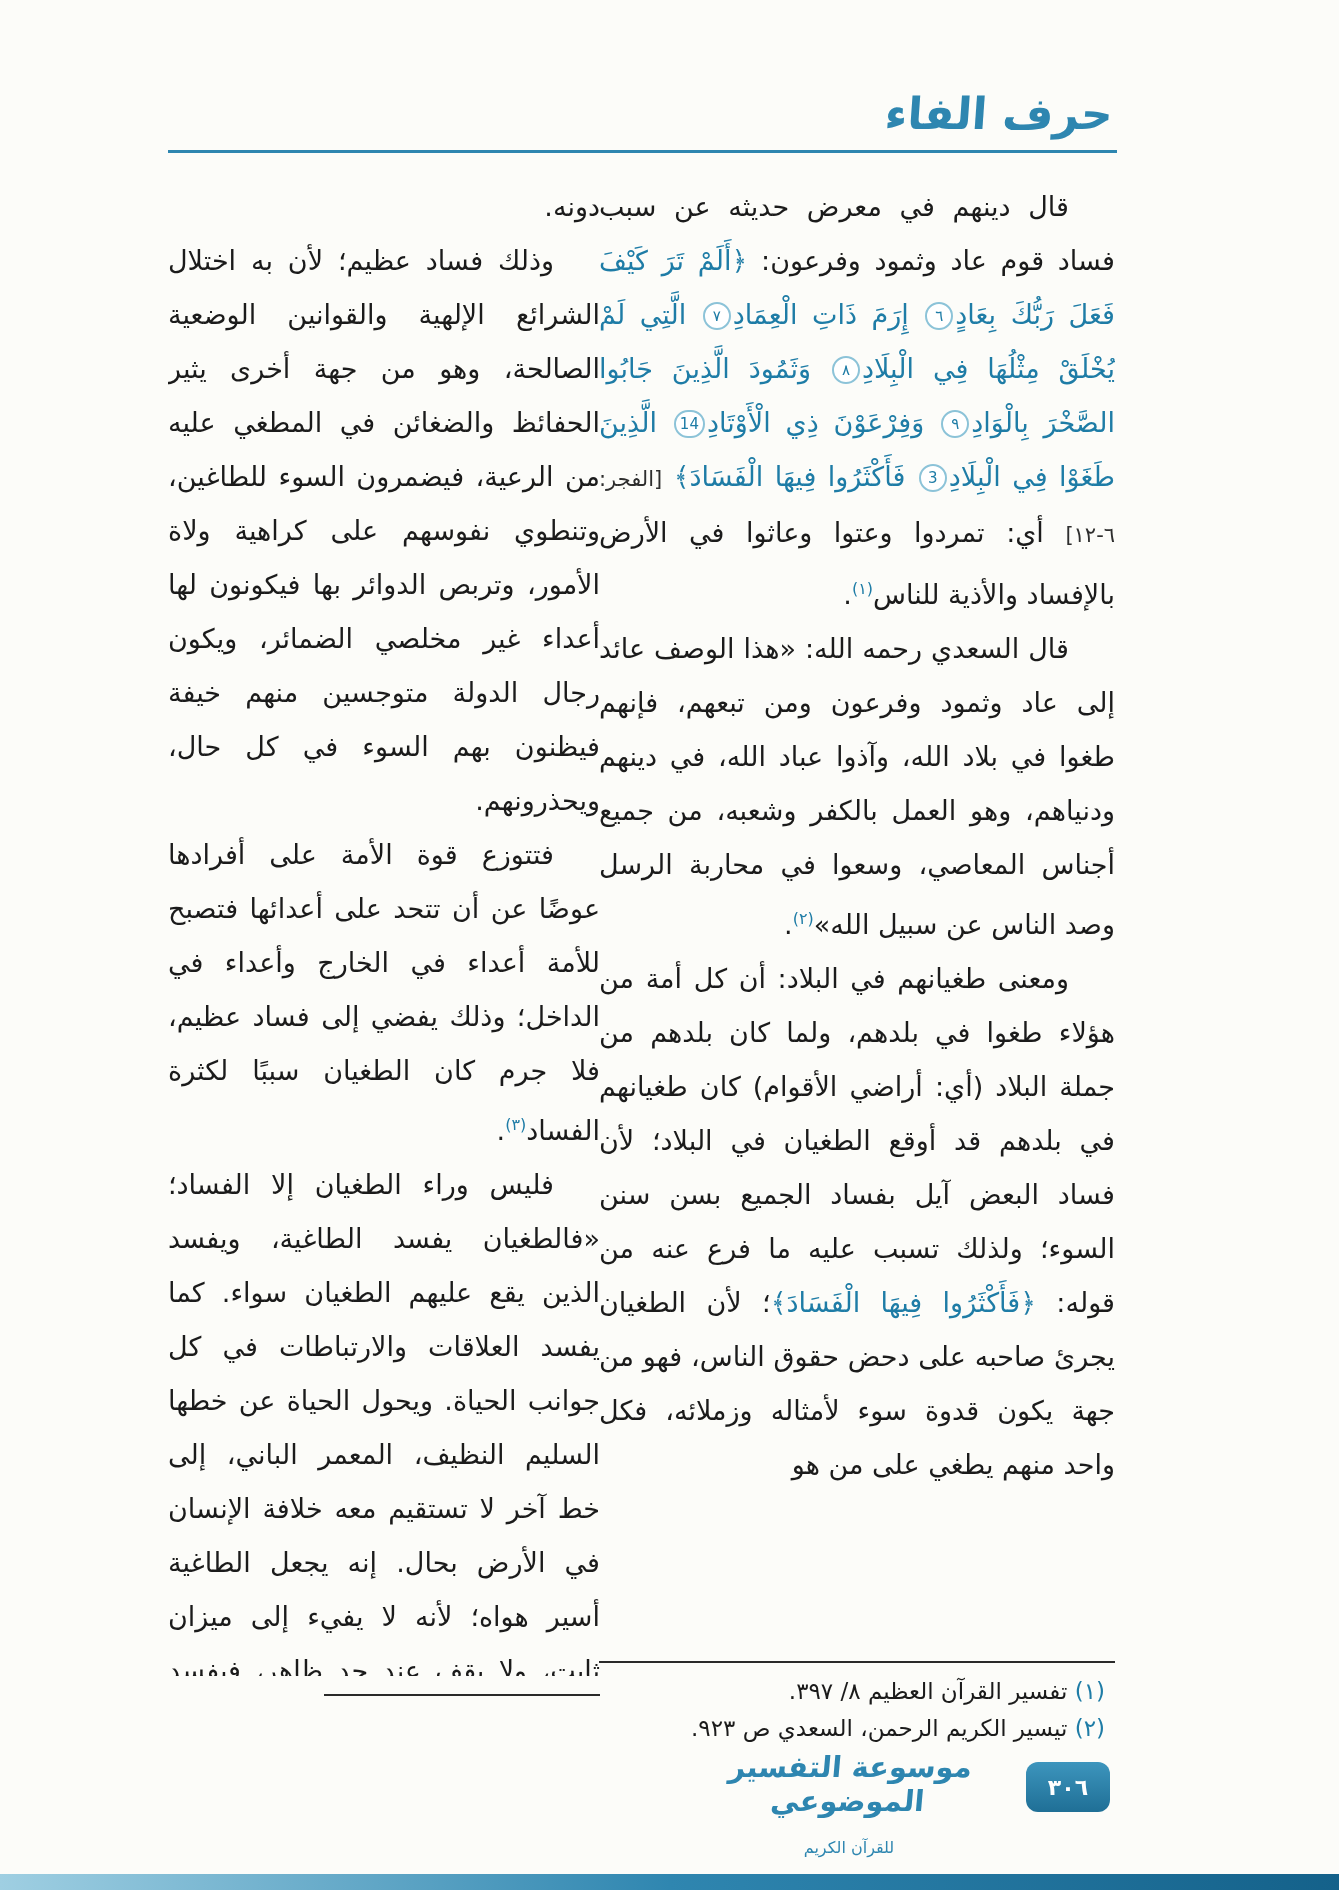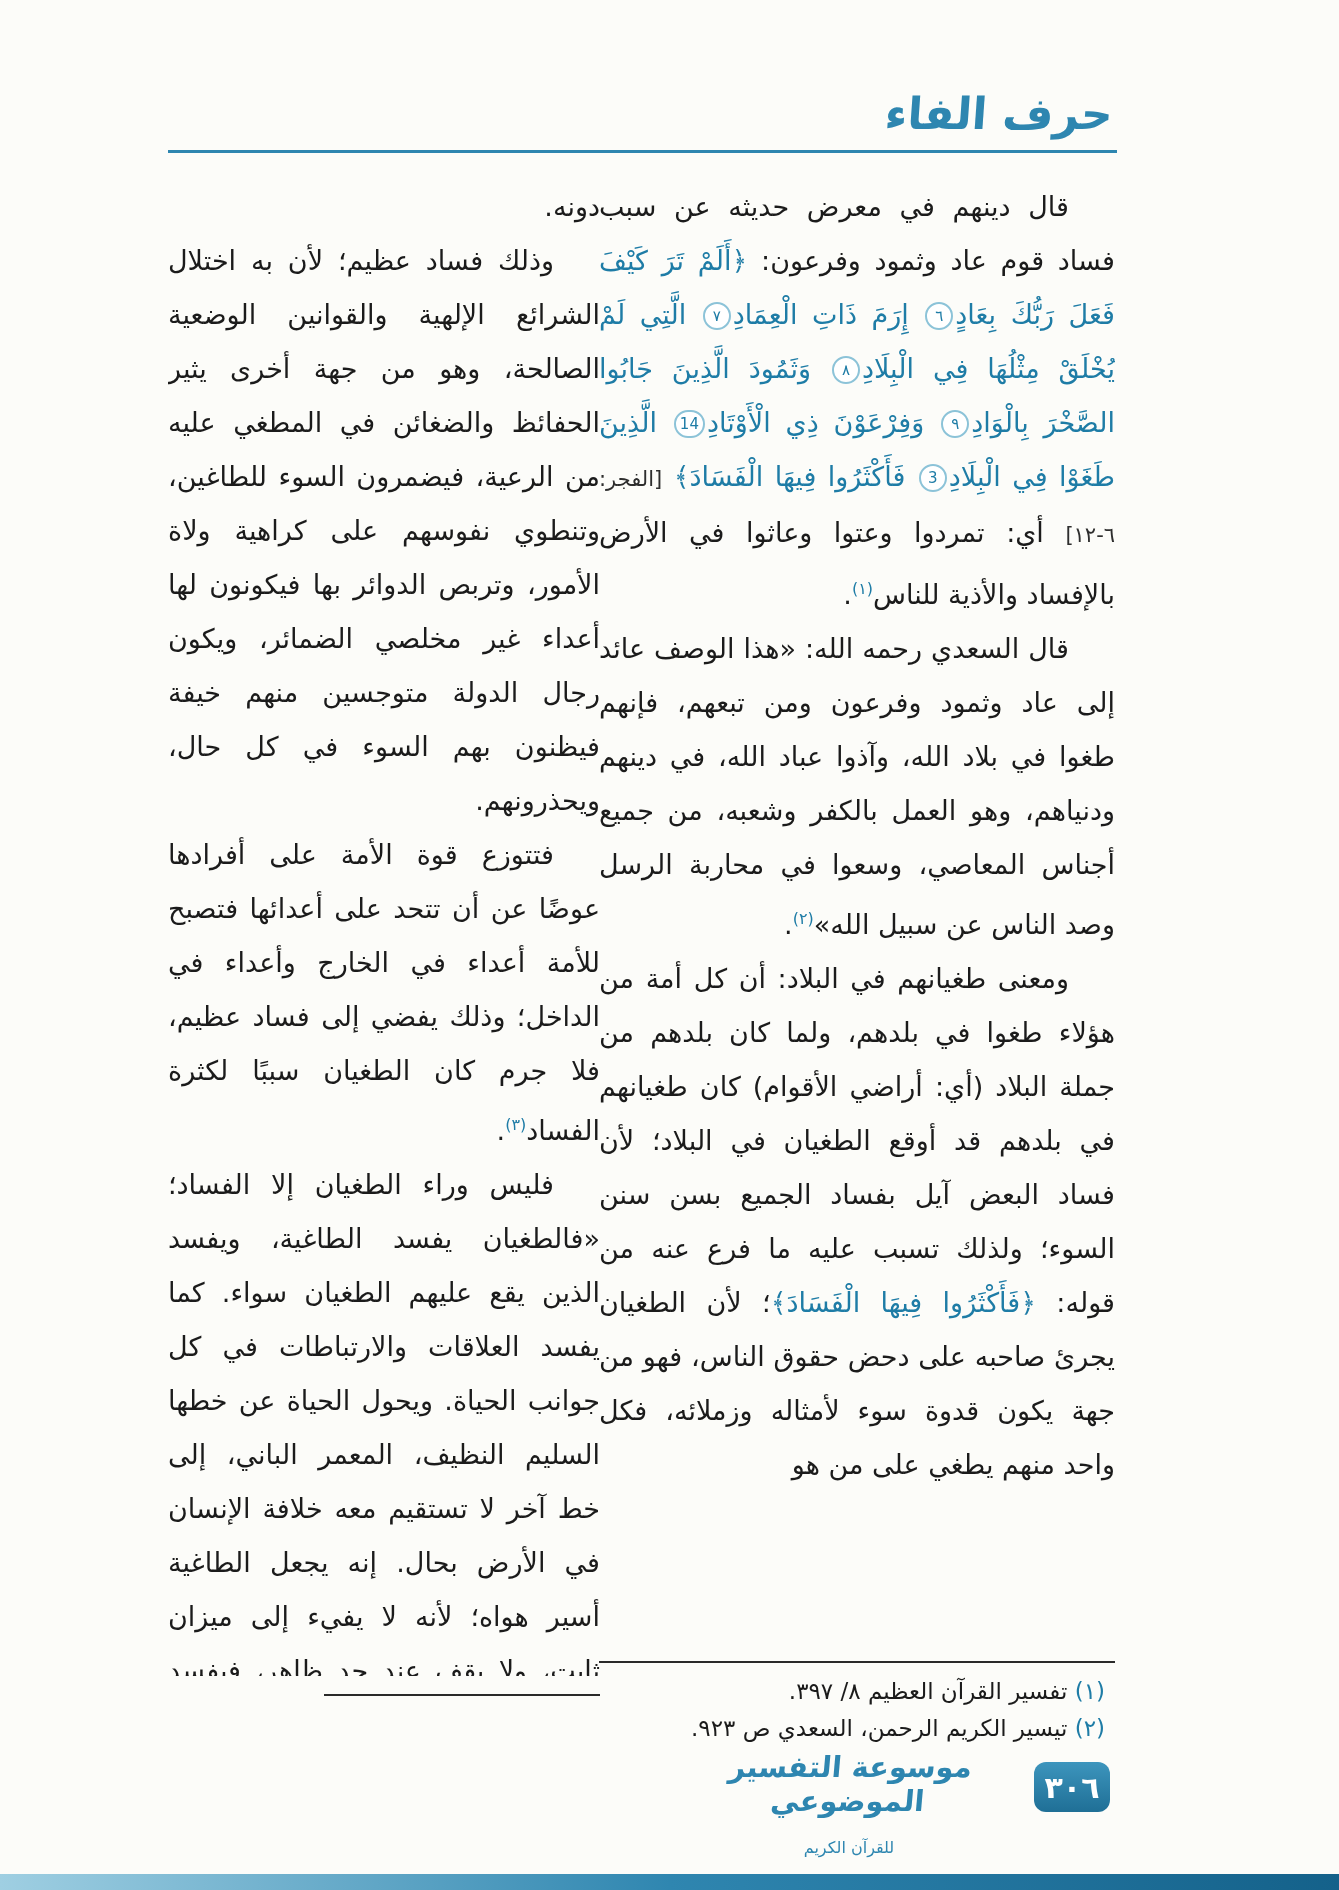--- a/index.html
+++ b/index.html
@@ -69,23 +69,23 @@
 
   
   .logo {
     position:absolute; top:1750px; right:330px; width:320px;
     text-align:center; color:#2e86b0;
   }
   .logo-line1 { font-size:29px; font-weight:bold; transform:skewX(-5deg); }
   .logo-line2 { font-size:16px; margin-top:20px; letter-spacing:1px; }
   .page-number {
     position:absolute; top:1762px; right:229px;
-    width:76px; height:50px;
+    width:84px; height:50px;
     background:linear-gradient(180deg,#3d95bd,#1f6f96);
-    color:#ffffff; font-size:30px; font-weight:bold;
+    color:#ffffff; font-size:22px; font-weight:bold;
     border-radius:12px;
     display:flex; align-items:center; justify-content:center;
   }
   .bottom-band {
     position:absolute; bottom:0; left:0; width:100%; height:16px;
     background:linear-gradient(90deg,#9fcfe2 0%, #2f86b0 50%, #14618a 100%);
   }
 </style>
 </head>
 <body>

